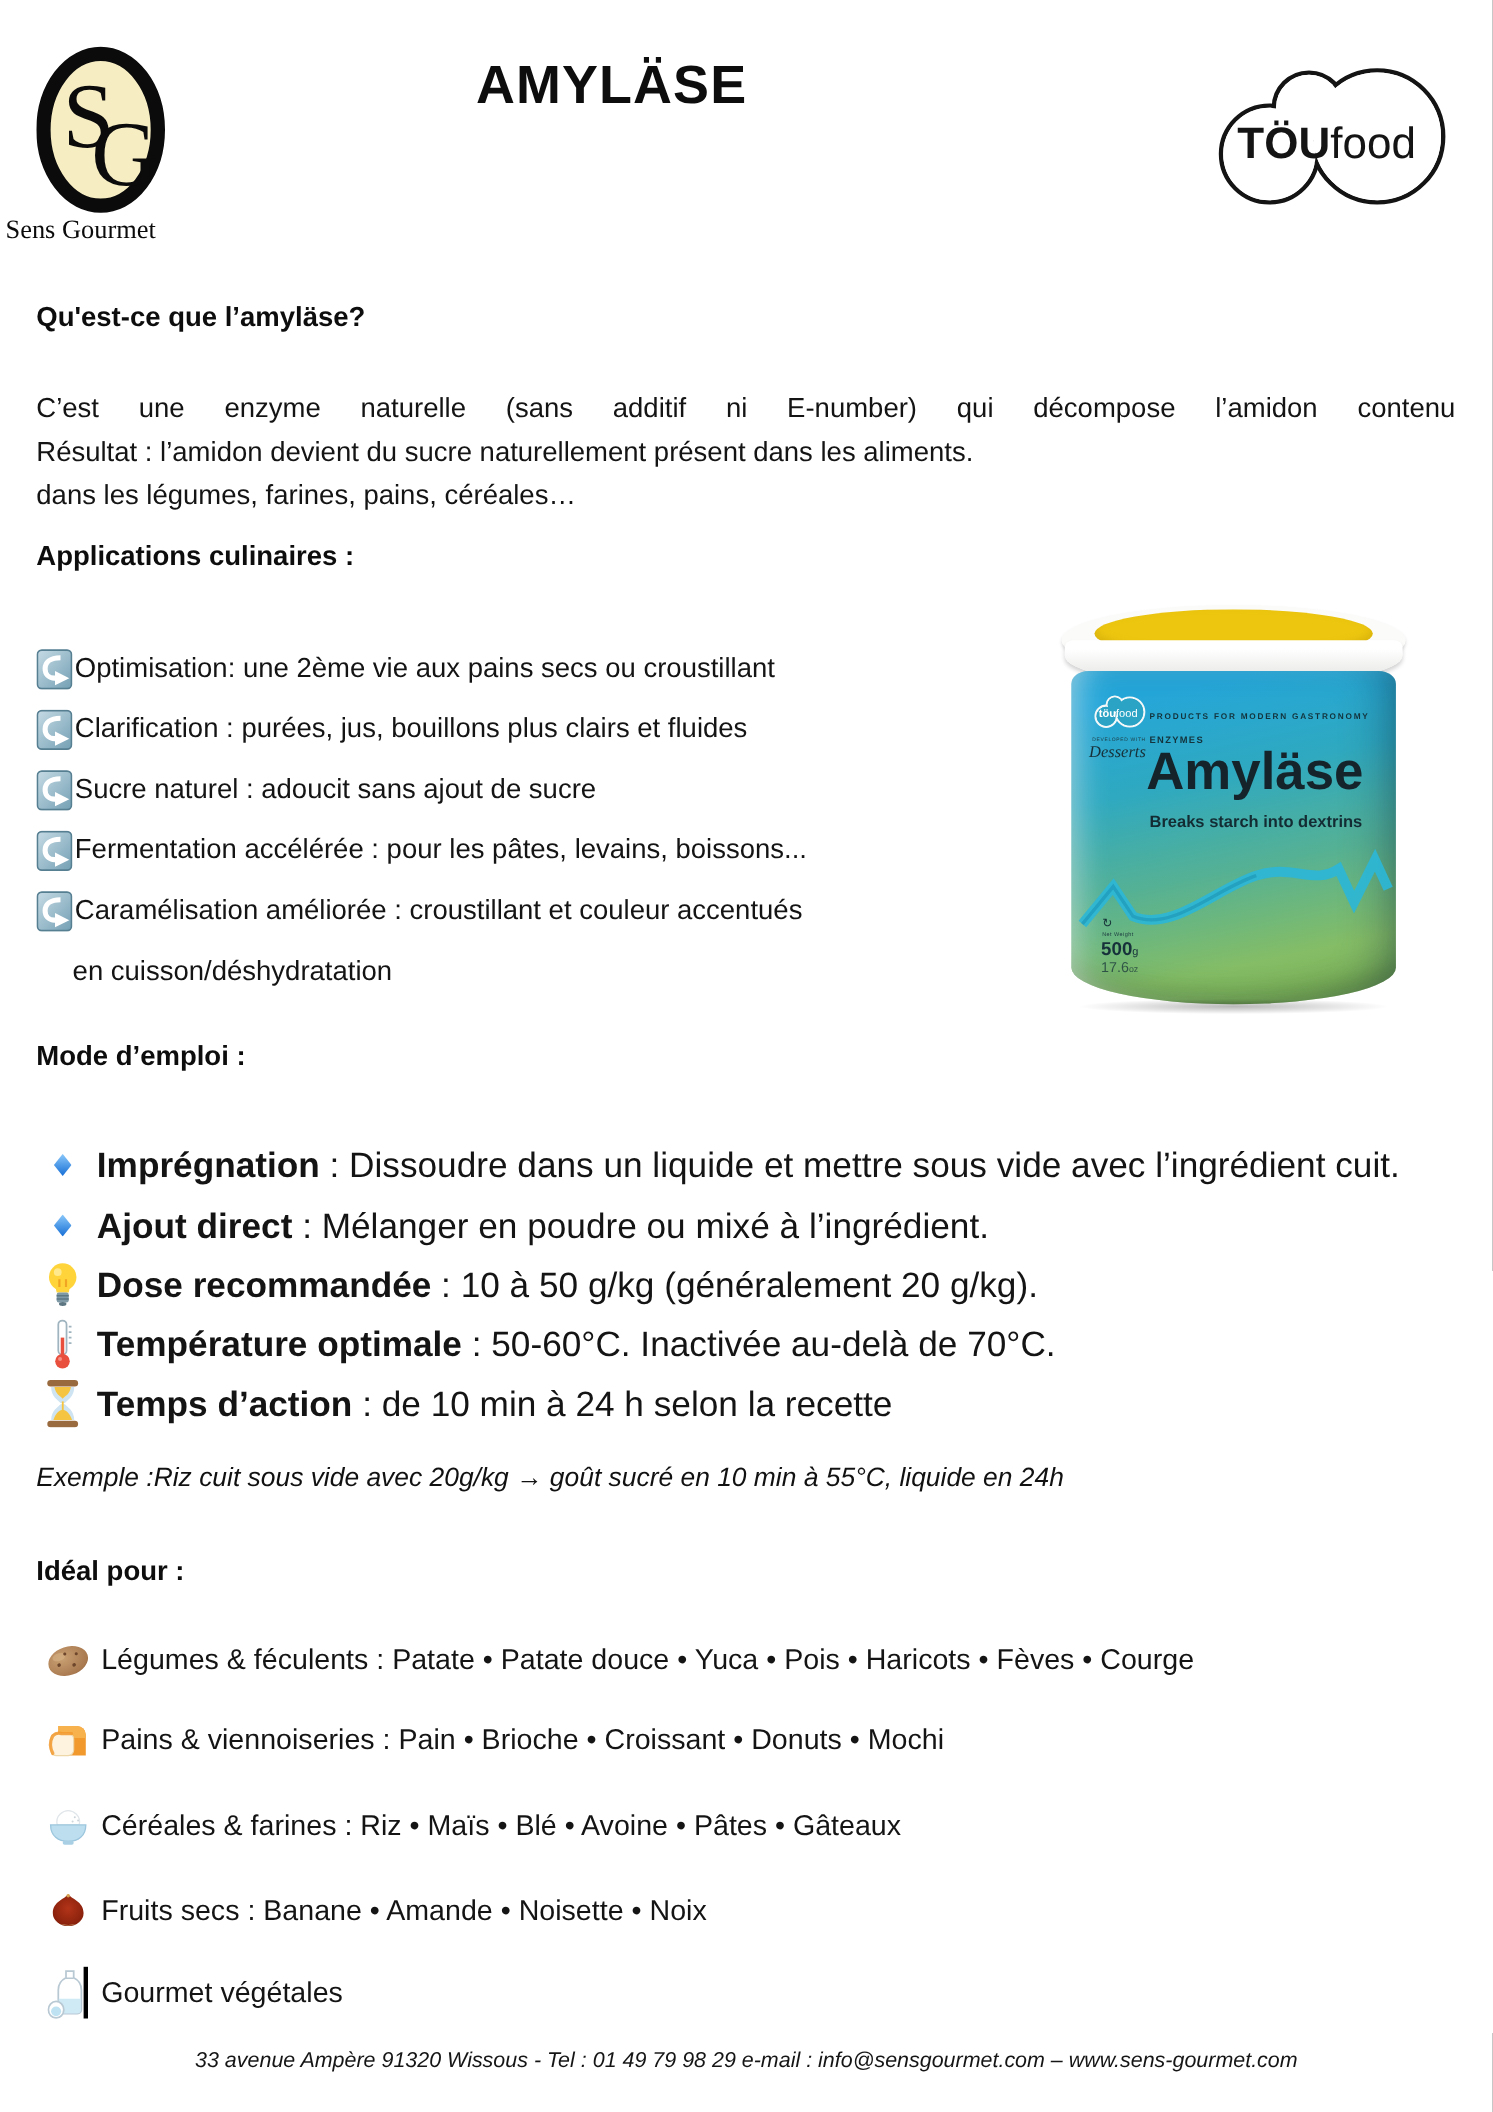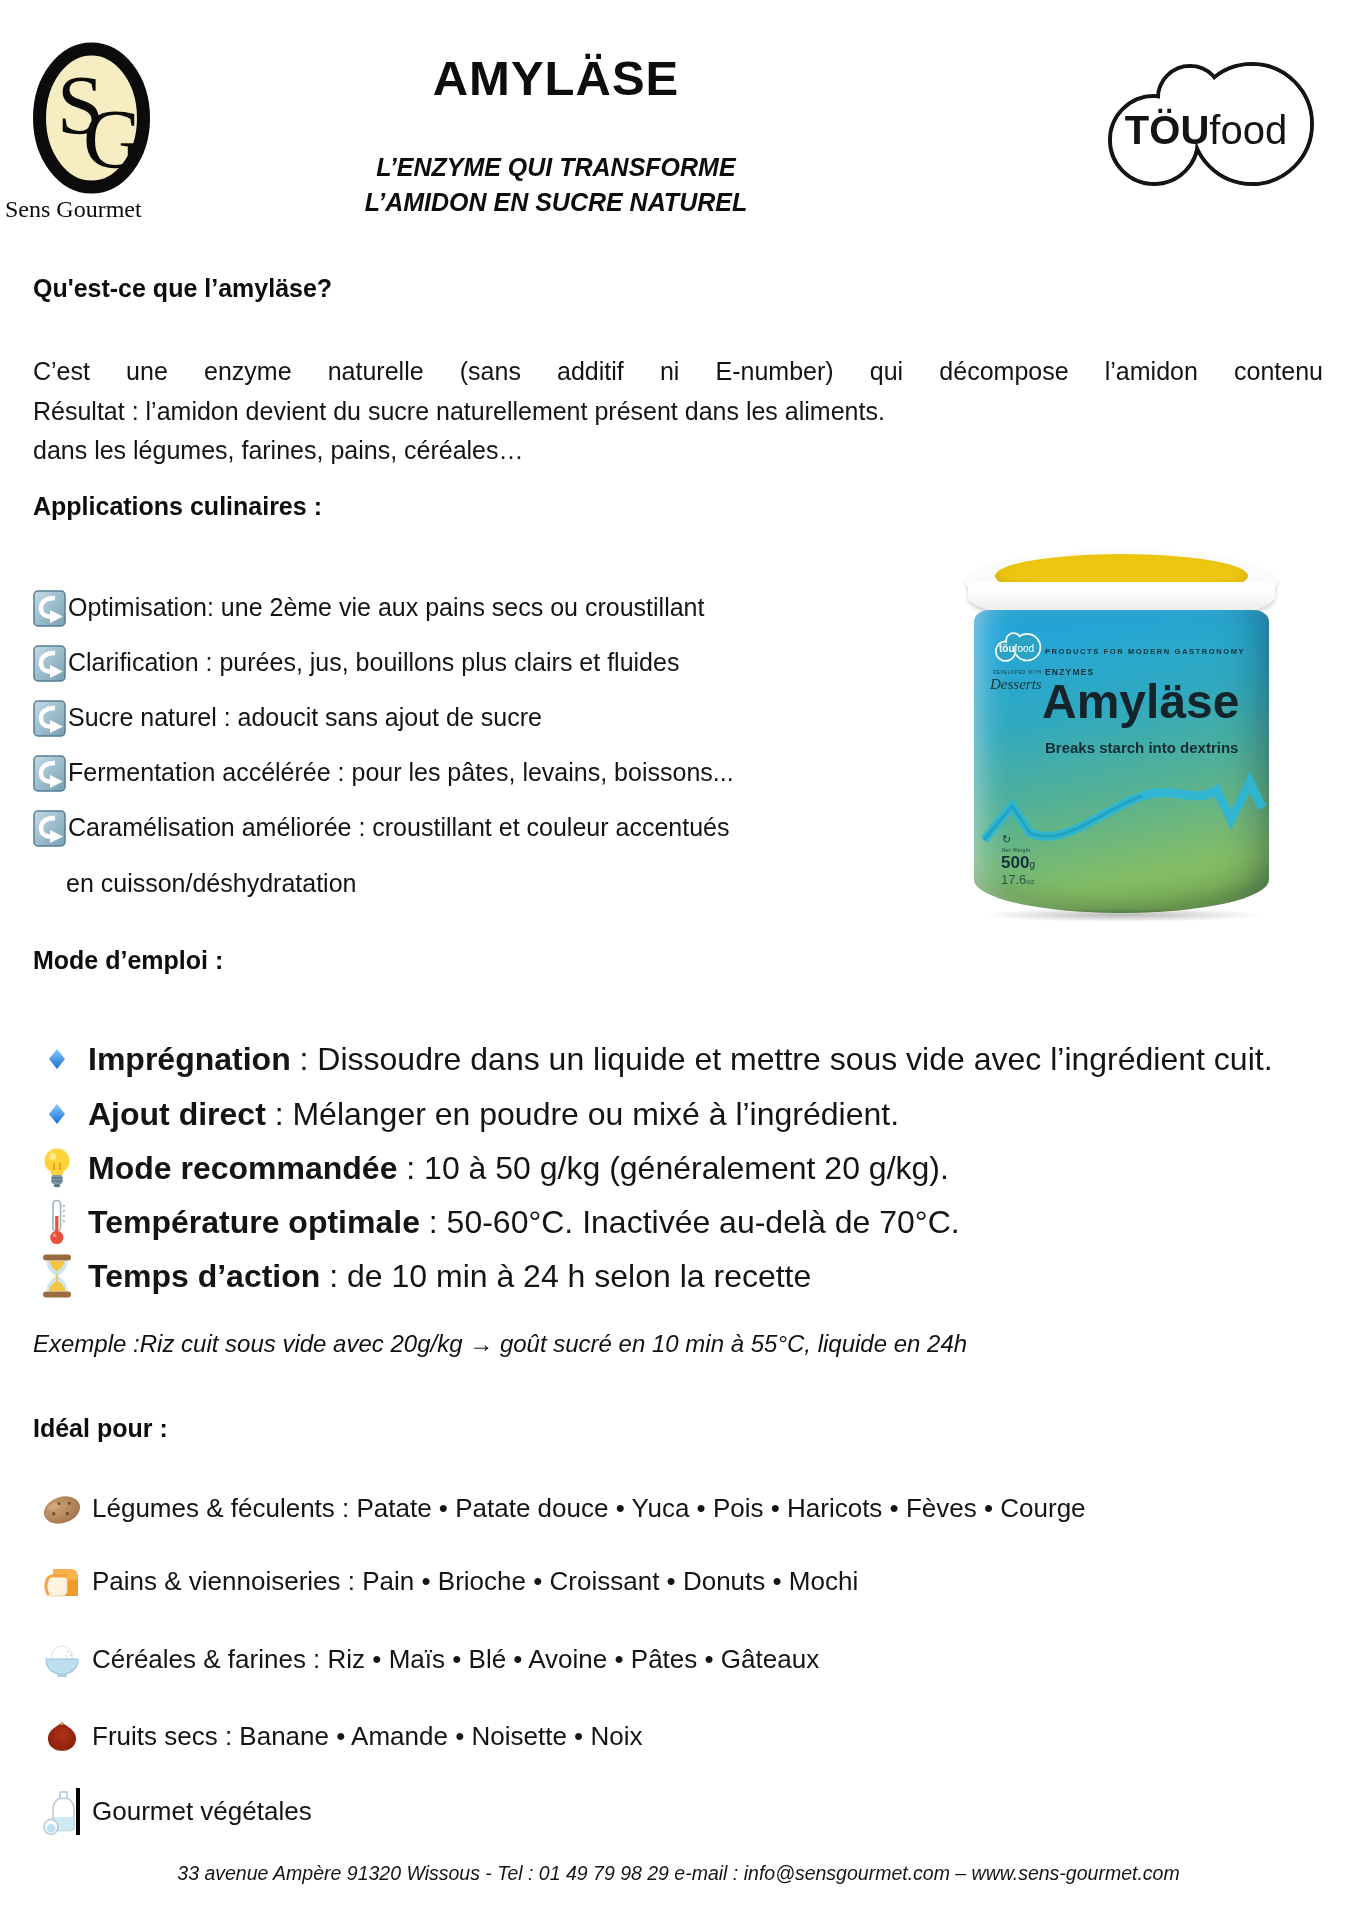--- a/index.html
+++ b/index.html
@@ -114,24 +114,20 @@
   <div class="sg-logo">
     <svg width="117" height="152" viewBox="0 0 117 152">
       <ellipse cx="58.5" cy="76" rx="52" ry="69" fill="#f6edc3" stroke="#0b0b0b" stroke-width="13"></ellipse>
       <text x="24" y="92" font-family="Liberation Serif, serif" font-size="84" fill="#0b0b0b">S</text>
       <text x="50" y="126" font-family="Liberation Serif, serif" font-size="84" fill="#0b0b0b">G</text>
     </svg>
   </div>
   <div class="sg-name">Sens Gourmet</div>
 
   <div class="doc-title">AMYLÄSE</div>
-  <div class="doc-subtitle">
-    <div>L’ENZYME QUI TRANSFORME</div>
-    <div>L’AMIDON EN SUCRE NATUREL</div>
-  </div>
 
   <div class="toufood-logo">
     <svg width="228" height="136" viewBox="0 0 228 136">
       <g stroke="#141414" stroke-width="4" fill="#ffffff">
         <circle cx="62" cy="84" r="44"></circle>
           <circle cx="98" cy="42" r="32"></circle>
           <circle cx="160" cy="68" r="60"></circle>
       </g>
       <g fill="#ffffff">
         <circle cx="62" cy="84" r="42"></circle>
@@ -255,21 +251,21 @@
         <svg width="32" height="42" viewBox="0 0 32 42">
           <circle cx="16" cy="14" r="12.5" fill="#ffd43a"></circle>
           <path d="M9,21 a12.5 12.5 0 0 0 14,0 l-1.5,7 h-11 z" fill="#ffd43a"></path>
           <path d="M13,16 v7 M19,16 v7" stroke="#f0a422" stroke-width="2" fill="none"></path>
           <circle cx="11.5" cy="9.5" r="3.5" fill="#ffe98c"></circle>
           <rect x="10.5" y="28" width="11" height="9" rx="2" fill="#7f99a6"></rect>
           <path d="M10.5,31 h11 M10.5,34 h11" stroke="#5c7682" stroke-width="1.4"></path>
           <ellipse cx="16" cy="38.5" rx="3.4" ry="1.8" fill="#5c7682"></ellipse>
         </svg>
       </span>
-    <span class="use-text"><span class="use-label">Mode recommandée</span><span> : 10 à 50 g/kg (généralement 20 g/kg).</span></span>
+    <span class="use-text"><span class="use-label">Dose recommandée</span><span> : 10 à 50 g/kg (généralement 20 g/kg).</span></span>
   </div>
   <div class="use-item" style="top:1204px">
     <span class="use-icon">
         <svg width="18" height="46" viewBox="0 0 18 46">
           <rect x="5" y="1.5" width="7.5" height="31" rx="3.7" fill="#ffffff" stroke="#9fb4bf" stroke-width="1.6"></rect>
           <path d="M14.5,7 h2.5 M14.5,12 h2.5 M14.5,17 h2.5 M14.5,22 h2.5" stroke="#9fb4bf" stroke-width="1.6"></path>
           <rect x="7.2" y="17" width="3.2" height="17" fill="#e94f3d"></rect>
           <circle cx="8.8" cy="38.5" r="6.6" fill="#e94f3d"></circle>
           <circle cx="6.6" cy="36.4" r="1.8" fill="#f59084"></circle>
         </svg>

